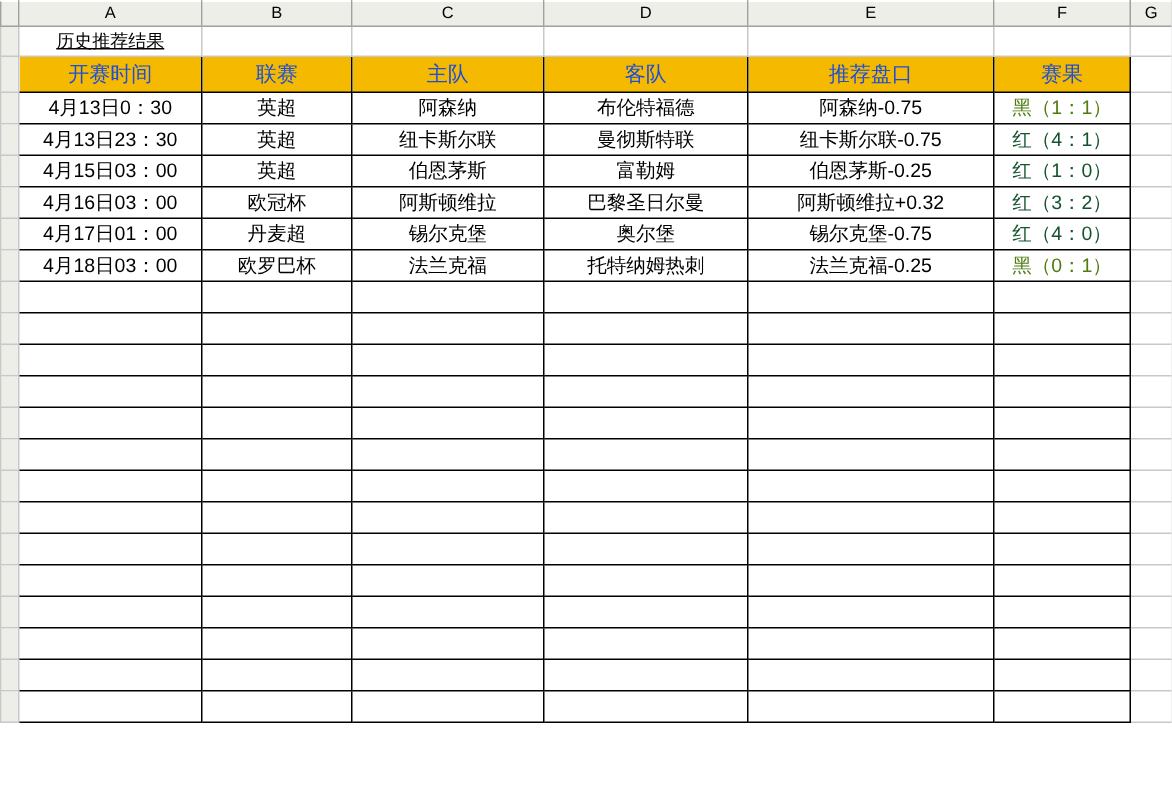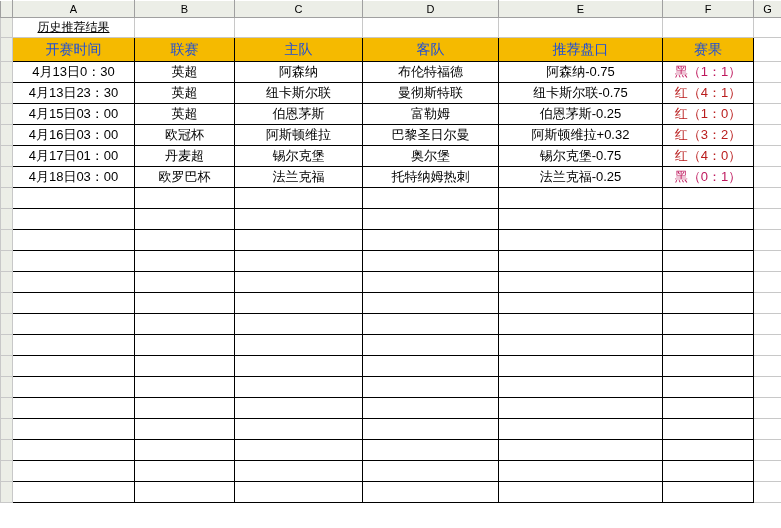--- a/index.html
+++ b/index.html
@@ -85,22 +85,22 @@
     background: #ffffff;
     border: 1px solid #000000;
     height: 21px;
     font-size: 13px;
   }
   tr.empty-row td.data {
     background: #ffffff;
     border: 1px solid #000000;
     height: 21px;
   }
-  .red { color: #b91c1c; }
-  .black { color: #be185d; }
+  .red { color: #14532d; }
+  .black { color: #4d7c0f; }
 </style>
 </head>
 <body>
 
 <div id="sheet">
   <table class="grid">
     <colgroup>
       <col class="c-row">
         <col class="c-a">
         <col class="c-b">
@@ -325,30 +325,20 @@
           <td class="rowhead">22</td>
           <td class="data"></td>
           <td class="data"></td>
           <td class="data"></td>
           <td class="data"></td>
           <td class="data"></td>
           <td class="data"></td>
           <td class="cell"></td>
         </tr>
         <tr class="empty-row">
-          <td class="rowhead">23</td>
-          <td class="data"></td>
-          <td class="data"></td>
-          <td class="data"></td>
-          <td class="data"></td>
-          <td class="data"></td>
-          <td class="data"></td>
-          <td class="cell"></td>
-        </tr>
-        <tr class="empty-row">
           <td class="rowhead">24</td>
           <td class="data"></td>
           <td class="data"></td>
           <td class="data"></td>
           <td class="data"></td>
           <td class="data"></td>
           <td class="data"></td>
           <td class="cell"></td>
         </tr>
       </tbody>

